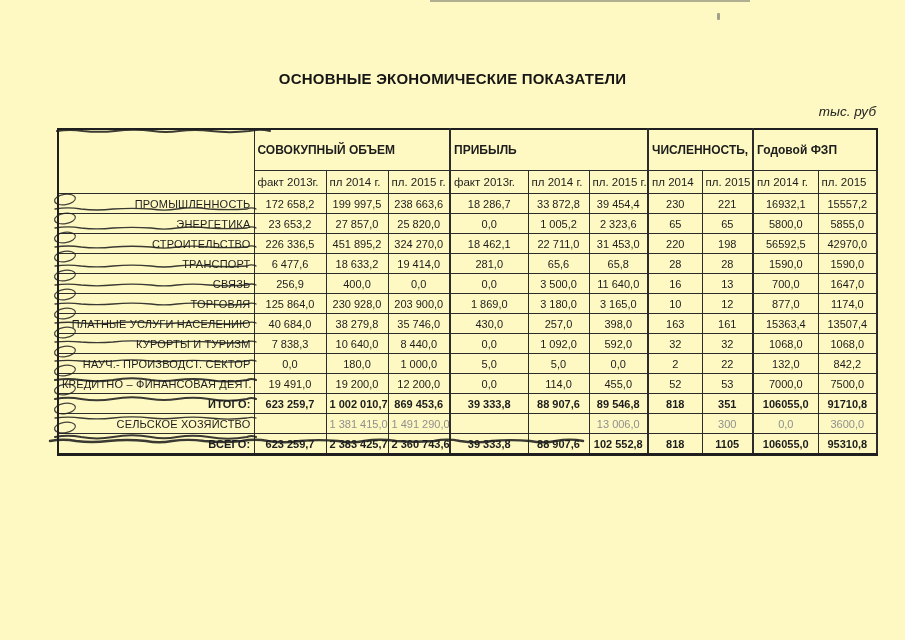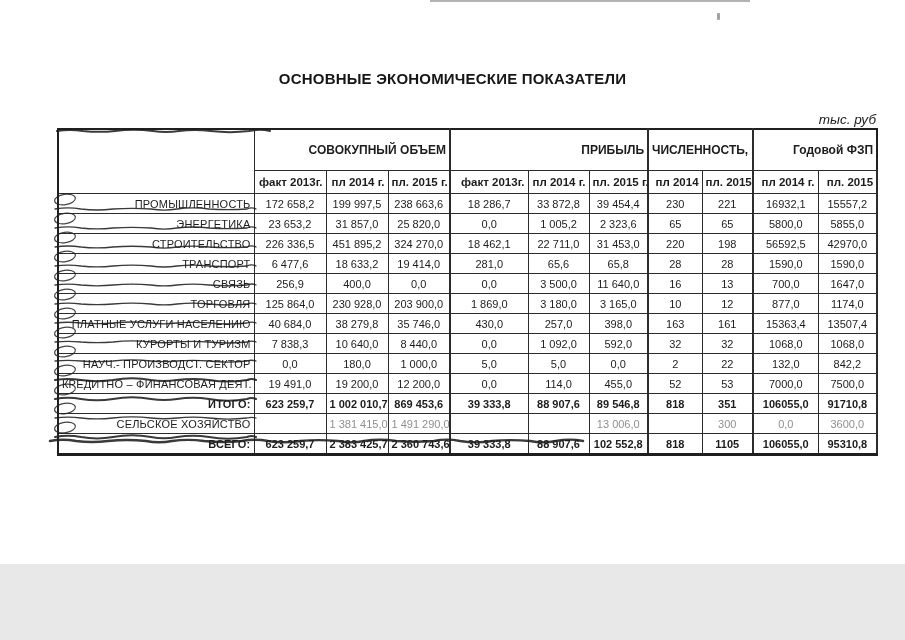--- a/index.html
+++ b/index.html
@@ -1,39 +1,39 @@
 <!DOCTYPE html>
 <html><head>
 <meta charset="utf-8">
 <style>
   html,body{margin:0;padding:0;background:#e8e8e8;}
   .page{
-    position:relative;width:905px;height:564px;background:#ffffff;
+    position:relative;width:905px;height:640px;background:#fef9c3;
     font-family:"Liberation Sans",sans-serif;color:#1c1c1c;overflow:hidden;
   }
   .scan-top-line{position:absolute;left:430px;top:0;width:320px;height:2px;background:#555;opacity:.45;}
   .scan-speck{position:absolute;left:717px;top:13px;width:3px;height:7px;background:#666;opacity:.6;border-radius:1px;}
   .title{
     position:absolute;top:69px;left:0;width:100%;text-align:center;
     font-size:15px;font-weight:bold;line-height:1.3;letter-spacing:.2px;color:#161616;
   }
   .units{
-    position:absolute;top:112px;left:770px;width:106px;text-align:right;
+    position:absolute;top:104px;left:770px;width:106px;text-align:right;
     font-size:13.5px;font-style:italic;color:#222;
   }
   table.main{
     position:absolute;left:57px;top:128px;border-collapse:collapse;table-layout:fixed;
     width:819px;font-size:11px;color:#1d1d1d;
   }
   table.main td,table.main th{
     border:1px solid #2c2c2c;padding:0 3px;overflow:hidden;white-space:nowrap;
   }
   table.main{border:2px solid #1f1f1f;border-bottom-width:3px;}
-  th.gh{font-size:12px;font-weight:bold;text-align:right;vertical-align:middle;white-space:pre-line;line-height:1.2;height:40px;}
-  th.sh{font-size:11.5px;font-weight:bold;text-align:right;vertical-align:middle;height:22px;border-bottom-width:2px;}
+  th.gh{font-size:12px;font-weight:bold;text-align:left;vertical-align:middle;white-space:pre-line;line-height:1.2;height:40px;}
+  th.sh{font-size:11.5px;font-weight:normal;text-align:left;vertical-align:middle;height:22px;border-bottom-width:2px;}
   td.lbl{text-align:right;vertical-align:middle;height:19px;padding-left:4px;letter-spacing:.2px;border-right-width:2px;}
   td.num{text-align:center;vertical-align:middle;height:19px;}
   .gsep{border-right-width:2px !important;}
   .corner{border-right-width:2px;}
   tr.bold td{font-weight:bold;}
   td.muted{color:#8f8f8f;margin-left:24px;}
   svg.squiggles{position:absolute;left:38px;top:126px;pointer-events:none;}
 </style>
 </head>
 <body>
@@ -95,21 +95,21 @@
           <td class="num">33 872,8</td>
           <td class="num gsep">39 454,4</td>
           <td class="num">230</td>
           <td class="num gsep">221</td>
           <td class="num">16932,1</td>
           <td class="num gsep">15557,2</td>
         </tr>
         <tr>
           <td class="lbl">ЭНЕРГЕТИКА</td>
           <td class="num">23 653,2</td>
-          <td class="num">31 857,0</td>
+          <td class="num">27 857,0</td>
           <td class="num gsep">25 820,0</td>
           <td class="num">0,0</td>
           <td class="num">1 005,2</td>
           <td class="num gsep">2 323,6</td>
           <td class="num">65</td>
           <td class="num gsep">65</td>
           <td class="num">5800,0</td>
           <td class="num gsep">5855,0</td>
         </tr>
         <tr>

